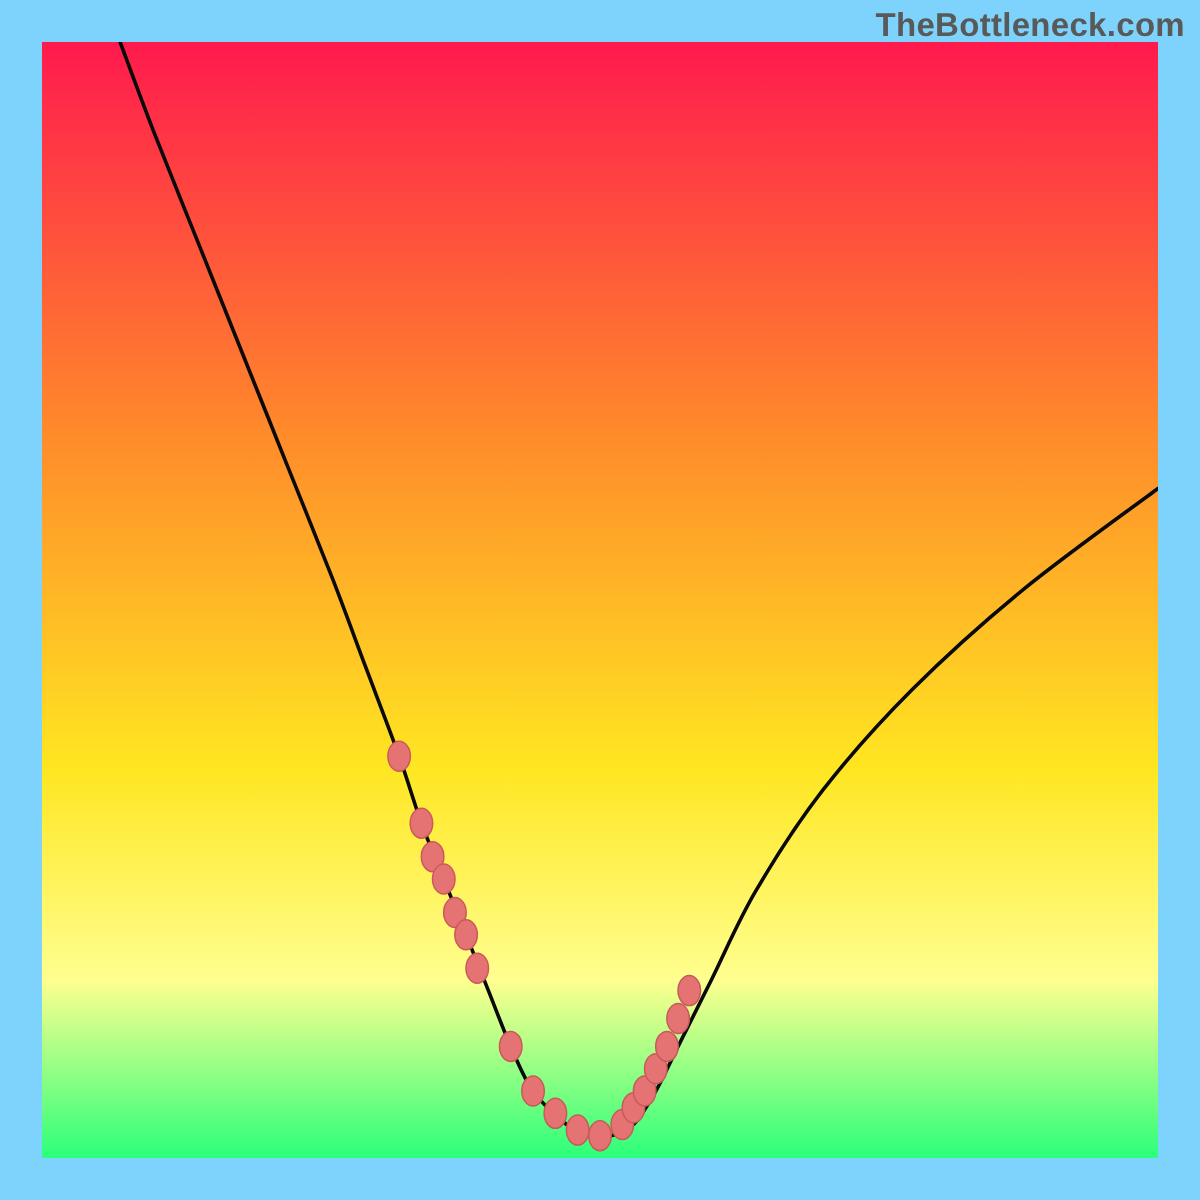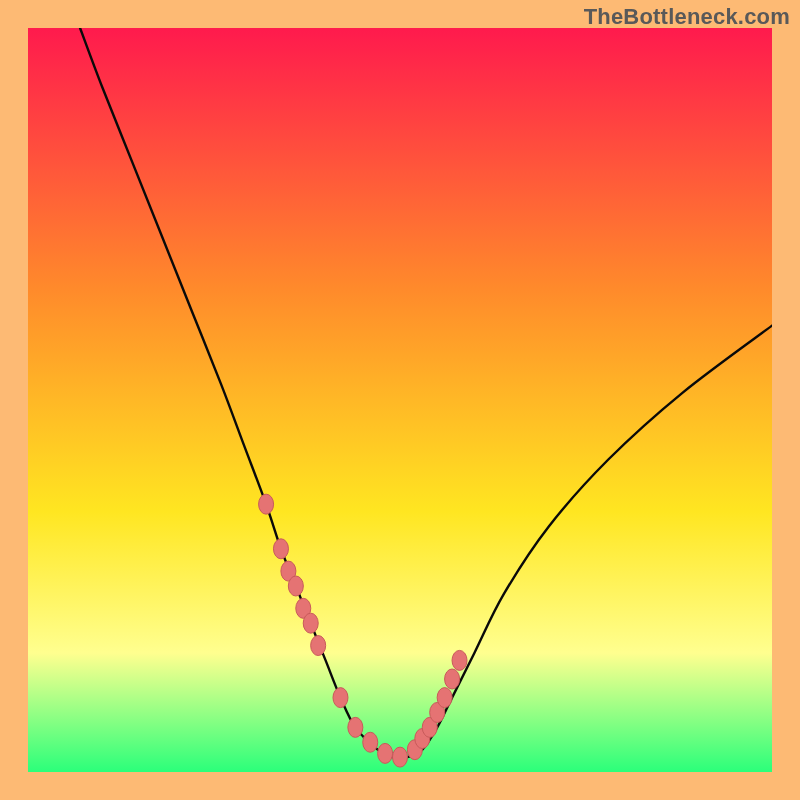--- a/index.html
+++ b/index.html
@@ -10,21 +10,21 @@
     background: #000;
     overflow: hidden;
     font-family: Arial, Helvetica, sans-serif;
   }
   .frame {
     position: absolute;
     top: 0;
     left: 0;
     width: 800px;
     height: 800px;
-    background: #fdba74;
+    background: #7dd3fc;
   }
   .plot {
     position: absolute;
     top: 28px;
     left: 28px;
     width: 744px;
     height: 744px;
     overflow: hidden;
   }
   .watermark {

